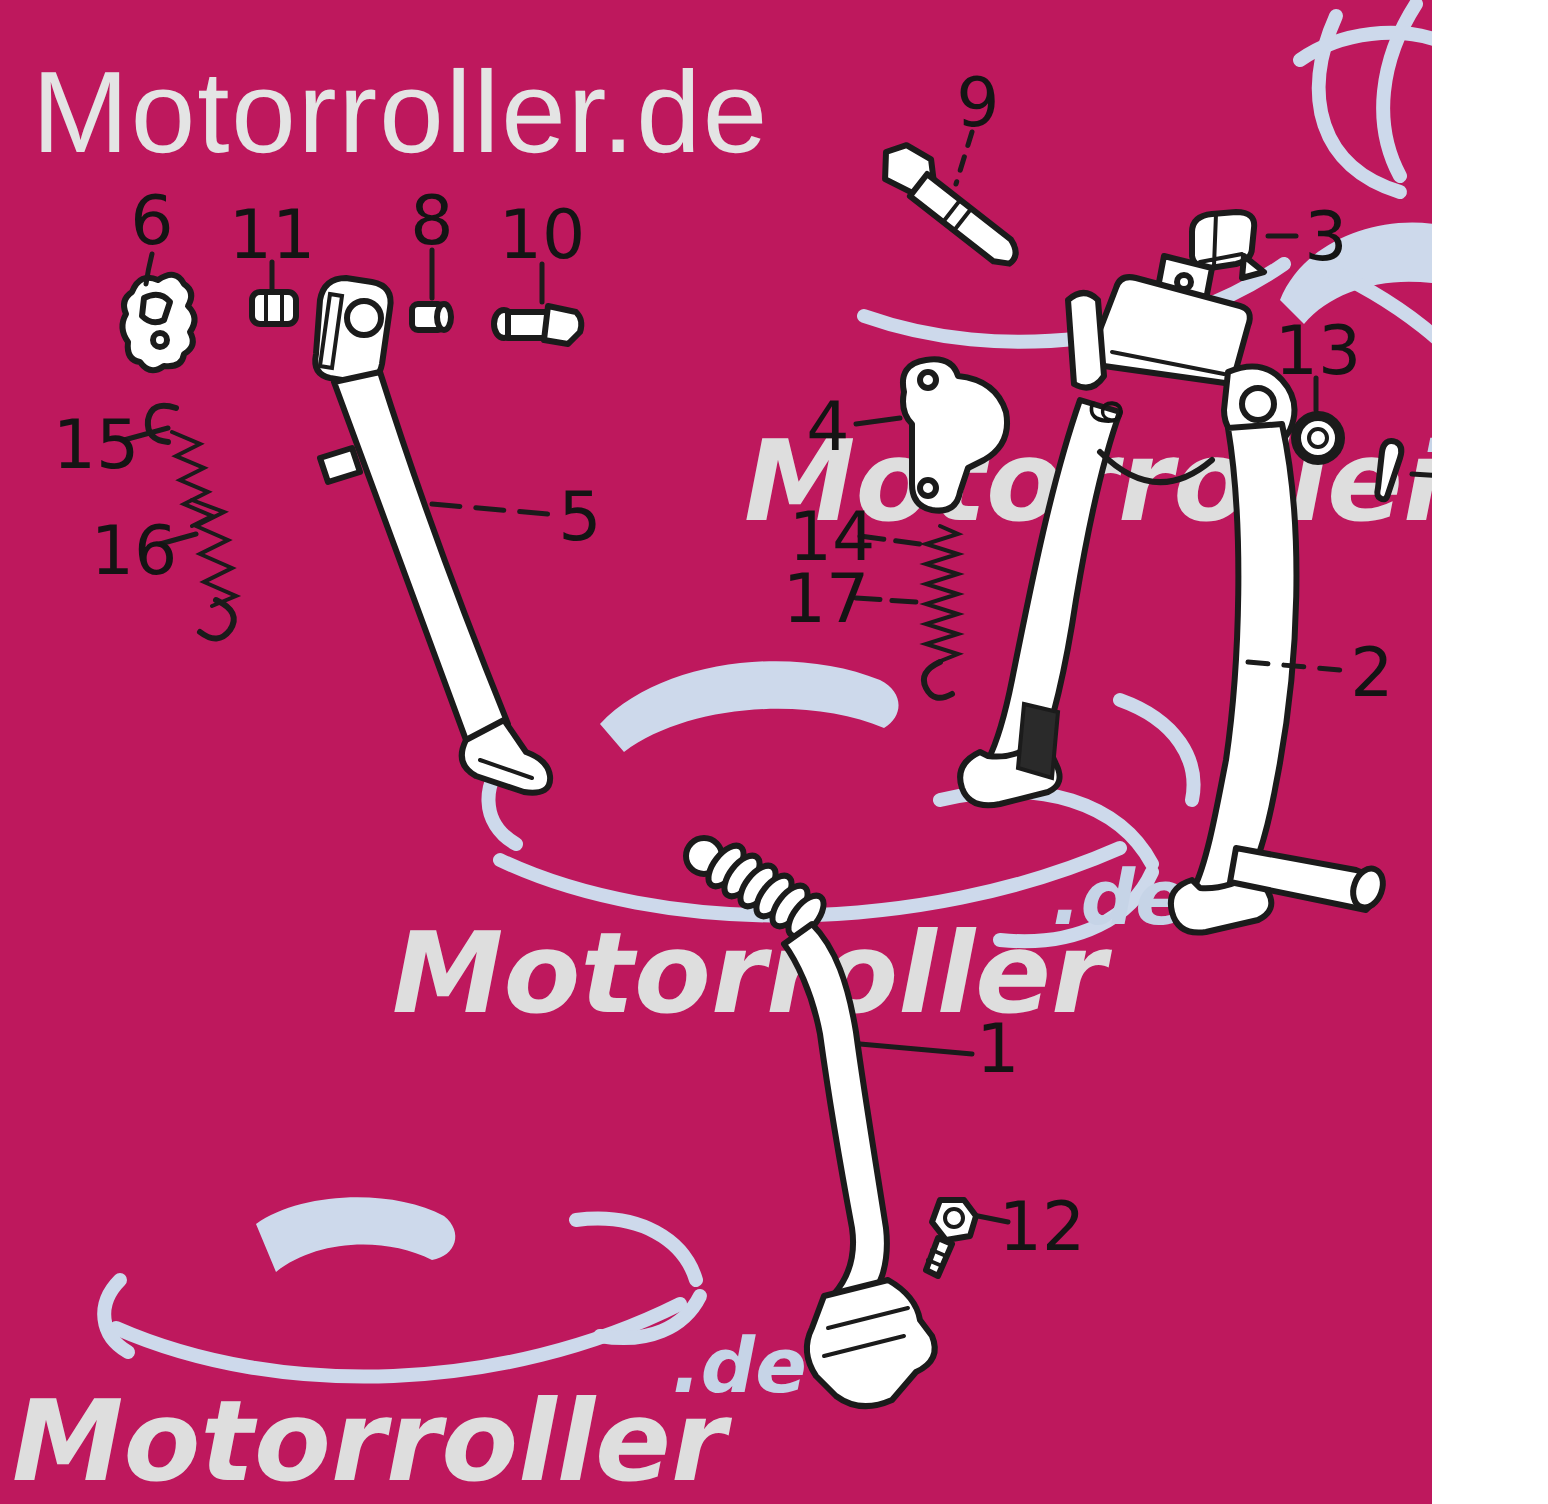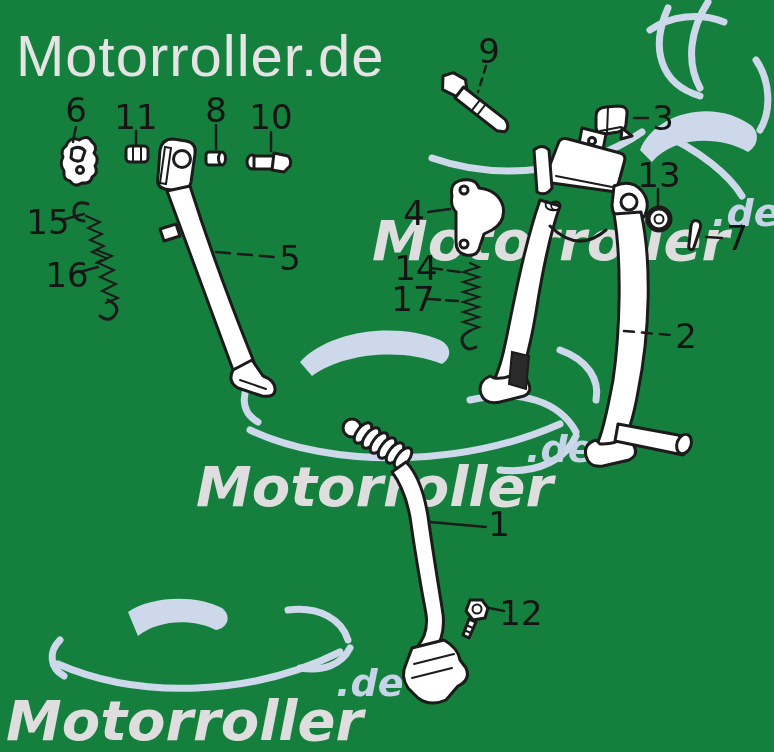--- a/index.html
+++ b/index.html
@@ -1,16 +1,16 @@
 <!DOCTYPE html>
 <html><head>
 <meta charset="utf-8">
 <style>
   html,body{margin:0;padding:0;background:#fff;}
-  .stage{position:relative;width:774px;height:752px;background:#15803d;overflow:hidden;
+  .stage{position:relative;width:716px;height:752px;background:#be185d;overflow:hidden;
          font-family:"DejaVu Sans",sans-serif;}
   svg{position:absolute;left:0;top:0;}
   
   .wm-top{font-family:"Liberation Sans",sans-serif;font-size:58px;letter-spacing:1px;fill:#e4e4e4;}
   .wm-brand{font-family:"DejaVu Sans",sans-serif;font-style:italic;font-weight:bold;font-size:56px;fill:#dedede;}
   .wm-suffix{font-family:"DejaVu Sans",sans-serif;font-style:italic;font-weight:bold;font-size:38px;fill:#c6d4e7;}
   
   .ink{stroke:#1b1b1b;stroke-width:3;fill:#ffffff;stroke-linejoin:round;stroke-linecap:round;}
   .ink-line{stroke:#1b1b1b;stroke-width:3;fill:none;stroke-linejoin:round;stroke-linecap:round;}
   .ink-thin{stroke:#1b1b1b;stroke-width:2;fill:none;stroke-linecap:round;}

